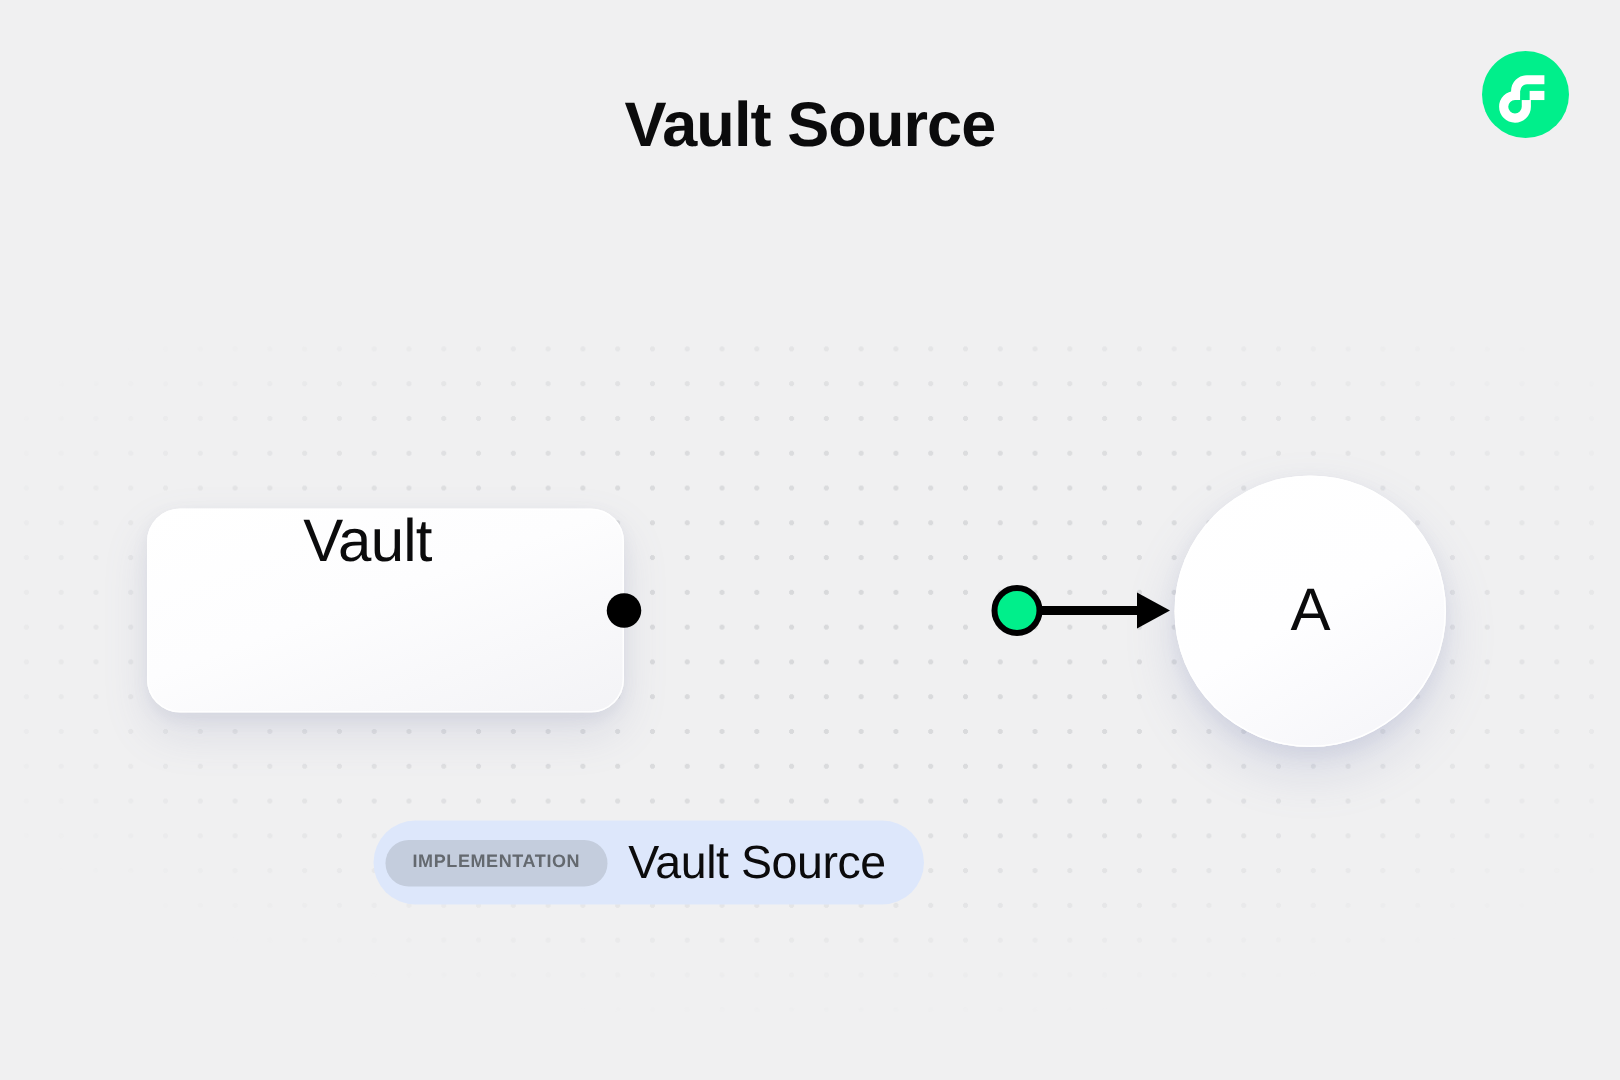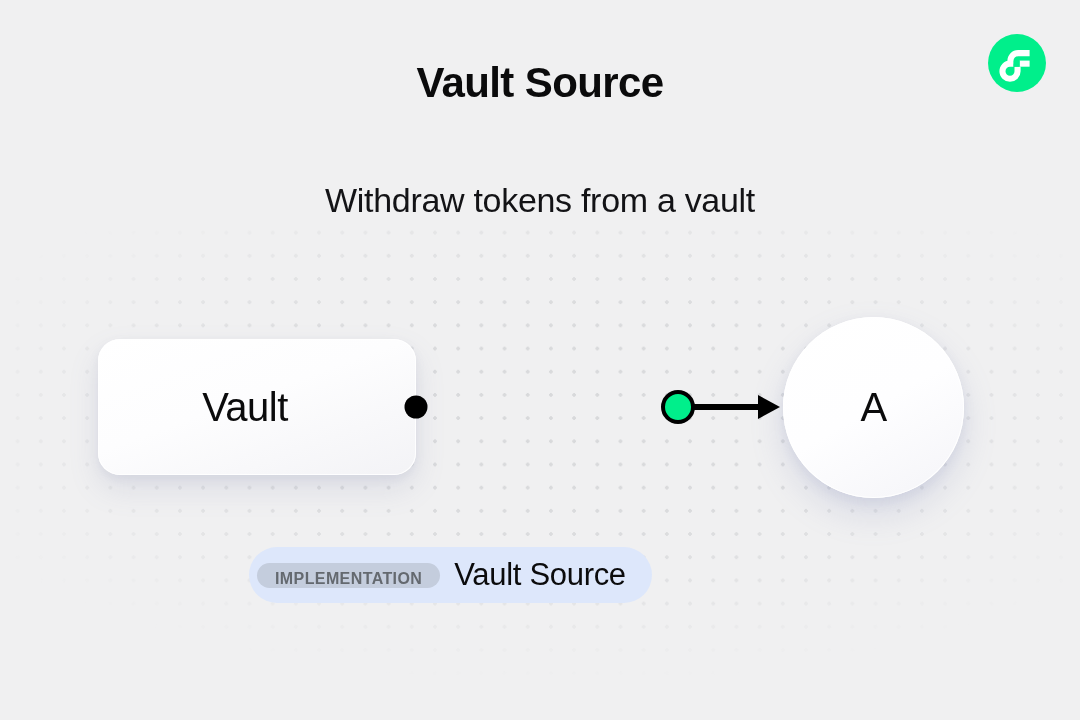--- a/index.html
+++ b/index.html
@@ -87,21 +87,20 @@
     left: 98px;
     top: 339px;
     width: 318px;
     height: 136px;
     border-radius: 22px;
     background: linear-gradient(160deg, #ffffff 0%, #fdfdfe 45%, #f3f3f6 100%);
     box-shadow: 0 14px 30px rgba(120,125,165,0.16),
                 0 4px 10px rgba(120,125,165,0.10),
                 0 0 0 1px rgba(255,255,255,0.9) inset;
     display: flex;
-    align-items: center;
     justify-content: center;
   }
   #vault-node-label {
     font-size: 40px;
     font-weight: 400;
     letter-spacing: -0.5px;
     color: #0b0b0c;
     transform: translateX(-12px);
   }
 
@@ -149,22 +148,22 @@
     border-radius: 28px;
     background: #dde7fb;
     display: flex;
     align-items: center;
     gap: 14px;
   }
   #implementation-tag {
     background: #c4cddd;
     color: #64696f;
     border-radius: 20px;
-    padding: 7px 18px 0 18px;
-    font-size: 16px;
+    padding: 7px 18px 10px 18px;
+    font-size: 12px;
     font-weight: 700;
     letter-spacing: 0.4px;
   }
   #implementation-name {
     font-size: 31px;
     font-weight: 400;
     letter-spacing: -0.3px;
     color: #0b0b0c;
     padding-right: 4px;
   }
@@ -180,21 +179,20 @@
     <svg width="58" height="58" viewBox="0 0 58 58">
       <circle cx="29" cy="29" r="29" fill="#00ef8b"></circle>
       <path d="M41.6 16.1 H30.0 a10.6 10.6 0 0 0 -10.6 10.6 v3.0 h6.1 v-3.0 a4.5 4.5 0 0 1 4.5 -4.5 h11.6 z" fill="#ffffff"></path>
       <rect x="31.6" y="26.6" width="10.0" height="6.1" fill="#ffffff"></rect>
       <path d="M22.0 26.6 a10.6 10.6 0 1 0 10.6 10.6 v-4.5 h-6.1 v4.5 a4.5 4.5 0 1 1 -4.5 -4.5 h3.5 v-6.1 z" fill="#ffffff"></path>
       <rect x="25.5" y="26.6" width="6.1" height="6.1" fill="#00ef8b"></rect>
     </svg>
   </div>
 
   <div id="page-title">Vault Source</div>
-  <div id="page-subtitle">Withdraw tokens from a vault</div>
 
   <div id="vault-node">
     <span id="vault-node-label">Vault</span>
   </div>
 
   <div id="target-node">
     <span id="target-node-label">A</span>
   </div>
 
   <svg id="edge-layer" viewBox="0 0 1080 720">

